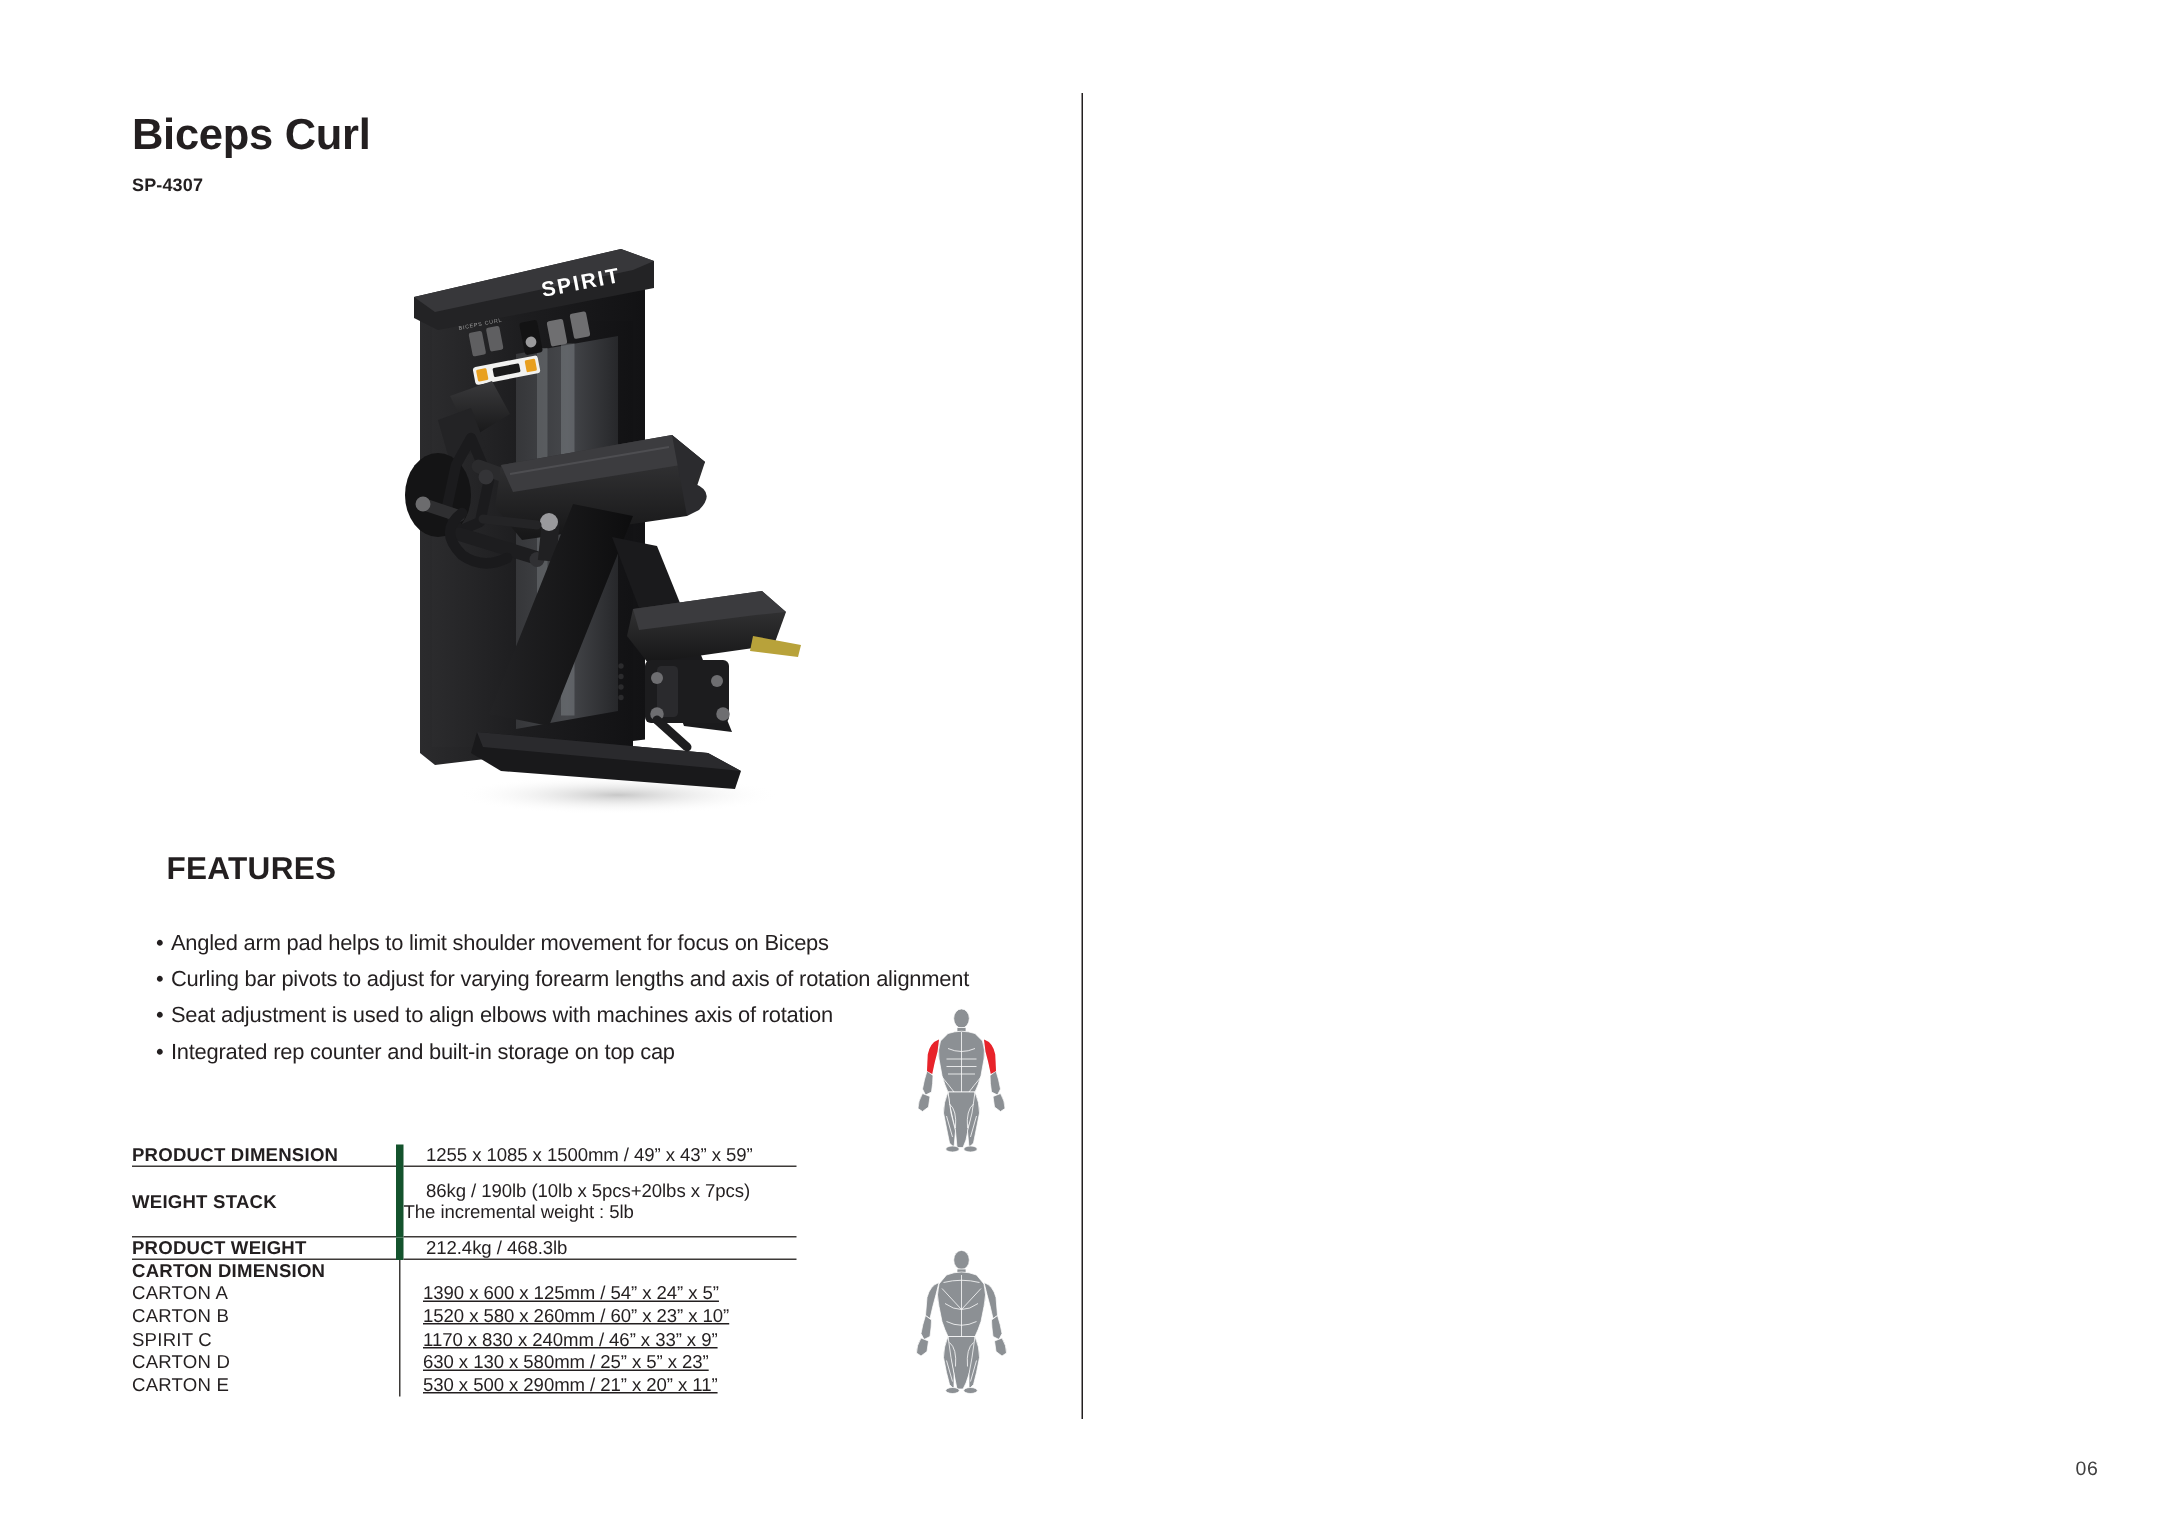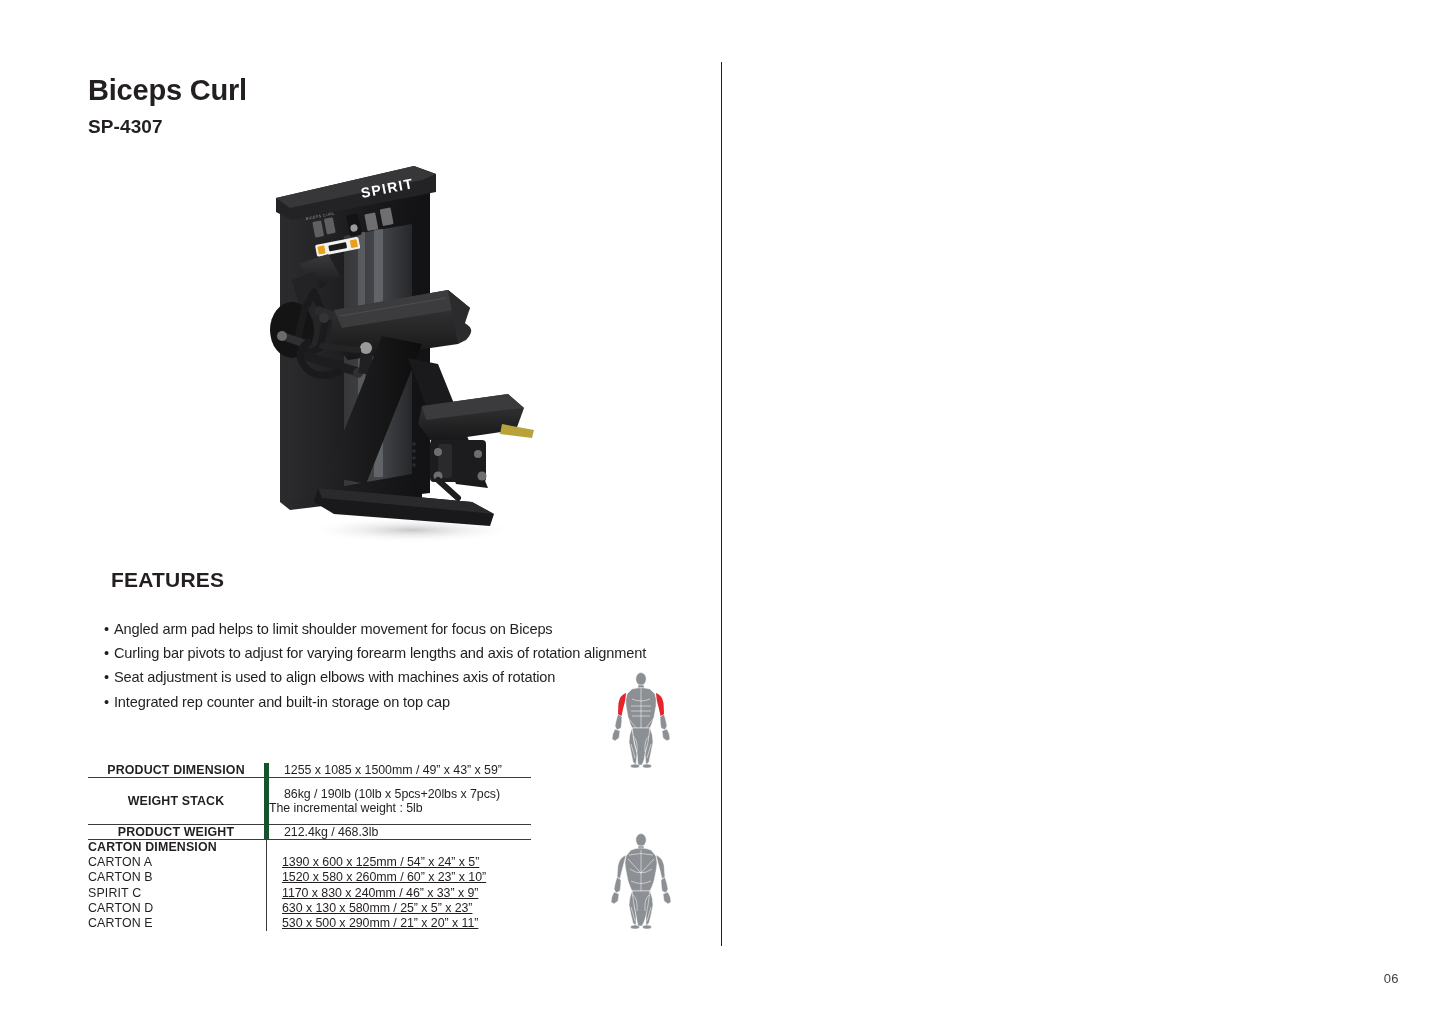--- a/index.html
+++ b/index.html
@@ -46,21 +46,21 @@
     font-size: 29px;
     font-weight: bold;
     letter-spacing: -0.2px;
     line-height: 1;
     margin: 0;
     white-space: nowrap;
   }
   .model {
     position: absolute;
     top: 117px;
-    font-size: 19px;
+    font-size: 12px;
     font-weight: bold;
     letter-spacing: 0.1px;
     line-height: 1;
     margin: 0;
   }
   .panel-left .title,
   .panel-left .model  { left: 88px; }
 
   
   .product-photo {
@@ -110,21 +110,20 @@
     padding: 0;
     vertical-align: middle;
   }
   .spec-table tr.no-rule td { border-bottom: none; }
 
   .spec-label {
     font-weight: bold;
     letter-spacing: 0.15px;
     padding: 7px 0 7px 4px;
     white-space: nowrap;
-    text-align: center;
   }
   .panel-left .spec-label  { width: 176px; }
 
   .spec-value {
     border-left: 5px solid #14532d;
     padding: 7px 0 7px 0;
     margin-left: 36px;
   }
   .spec-value .inner { padding-left: 15px; }
   .spec-value .line2 { display: block; }

